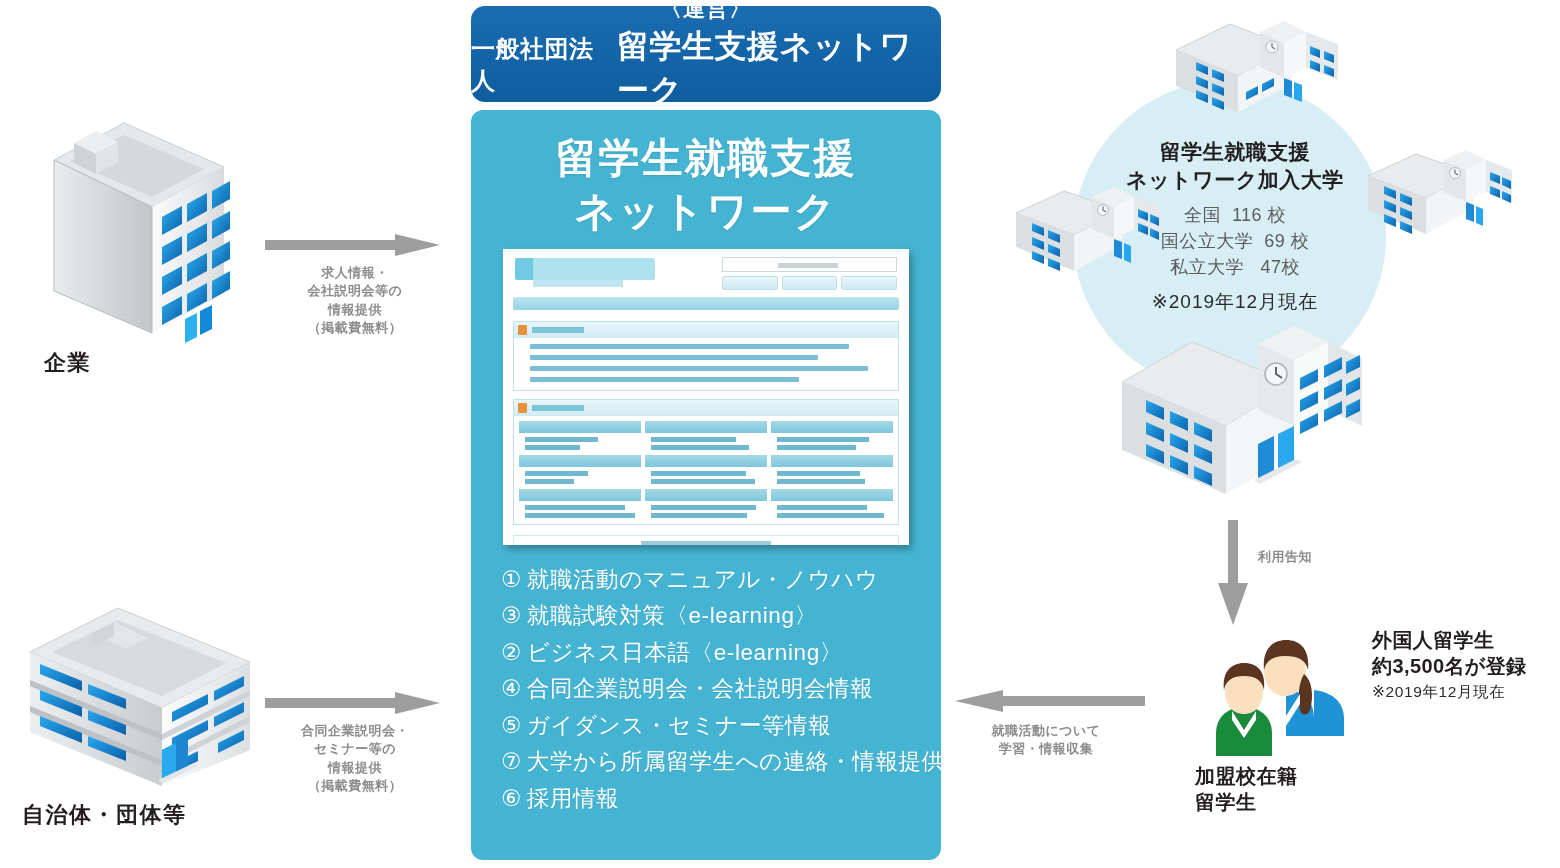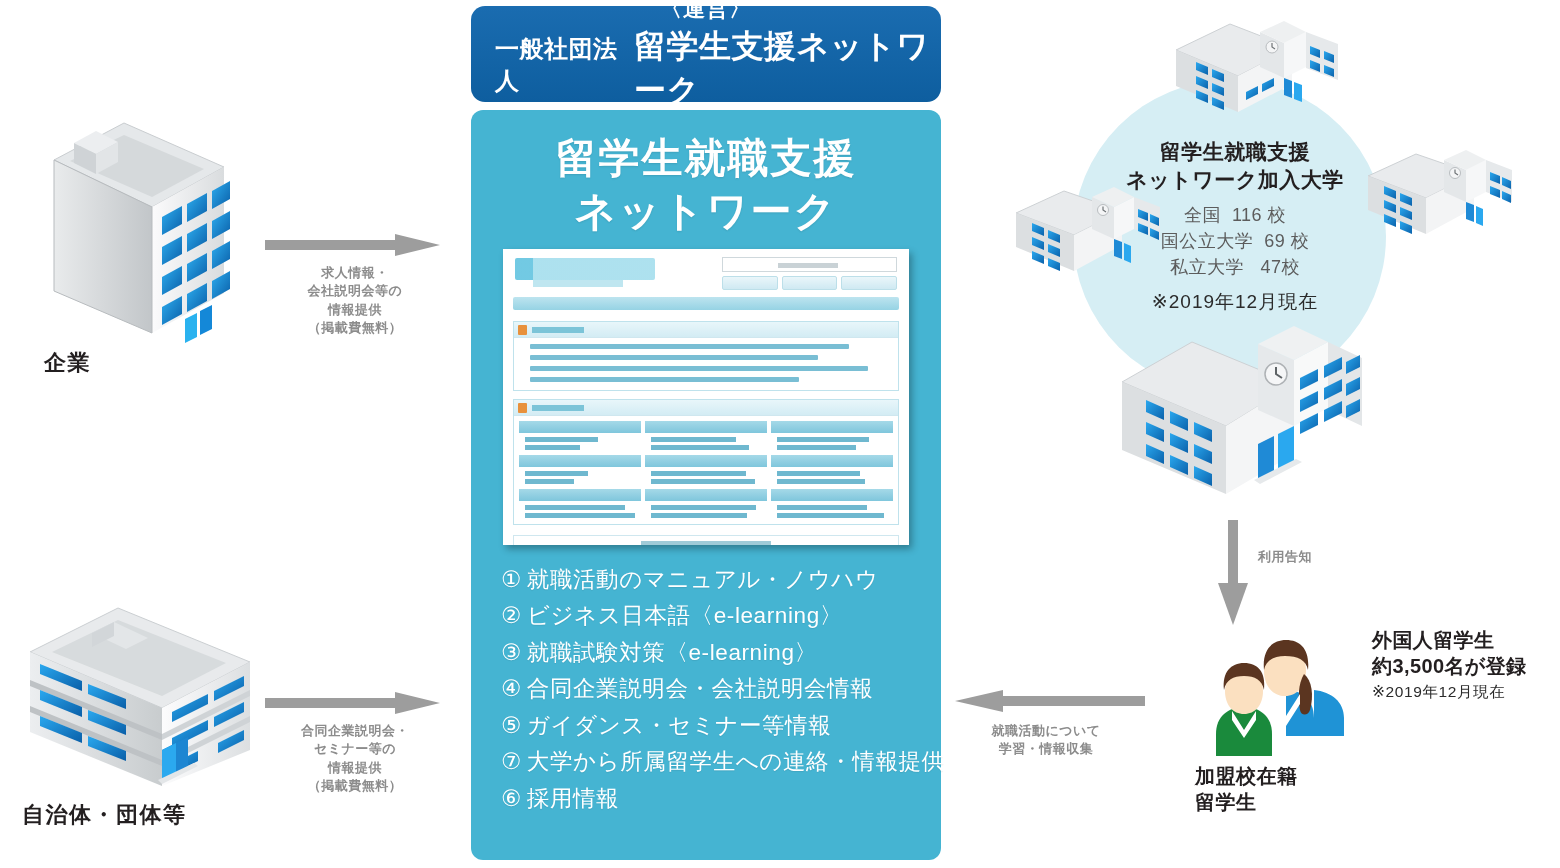--- a/index.html
+++ b/index.html
@@ -24,21 +24,21 @@
   
   #hdr-panel {
     left: 471px; top: 6px; width: 470px; height: 96px;
     background: linear-gradient(180deg,#1a6cb0 0%, #0e5e9f 100%);
     border-radius: 14px;
     display: flex; flex-direction: column; align-items: center; justify-content: center;
     color: #fff;
   }
   #hdr-kanji-small { font-size: 22px; font-weight: 700; letter-spacing: 1px; line-height:1.25;}
   #hdr-line2 { display: flex; align-items: baseline; gap: 14px; margin-top: 2px; }
-  #hdr-org-type { font-size: 24px; font-weight: 700; letter-spacing: .5px; padding-left: 24px; }
+  #hdr-org-type { font-size: 24px; font-weight: 700; letter-spacing: .5px; }
   #hdr-org-name { font-size: 32px; font-weight: 700; letter-spacing: .5px; }
 
   #main-panel {
     left: 471px; top: 110px; width: 470px; height: 750px;
     background: #45b4d2;
     border-radius: 12px;
   }
   #main-title {
     position: absolute; left: 0; right: 0; top: 22px;
     color: #ffffff; text-align: center;
@@ -207,24 +207,24 @@
       </div>
       <div class="st-foot"></div>
 
     </div>
 
     <div id="svc-list">
       <div class="svc-item">
         <span class="svc-num">①</span><span>就職活動のマニュアル・ノウハウ</span>
       </div>
       <div class="svc-item">
+        <span class="svc-num">③</span><span>就職試験対策〈e-learning〉</span>
+      </div>
+      <div class="svc-item">
         <span class="svc-num">②</span><span>ビジネス日本語〈e-learning〉</span>
-      </div>
-      <div class="svc-item">
-        <span class="svc-num">③</span><span>就職試験対策〈e-learning〉</span>
       </div>
       <div class="svc-item">
         <span class="svc-num">④</span><span>合同企業説明会・会社説明会情報</span>
       </div>
       <div class="svc-item">
         <span class="svc-num">⑤</span><span>ガイダンス・セミナー等情報</span>
       </div>
       <div class="svc-item">
         <span class="svc-num">⑦</span><span>大学から所属留学生への連絡・情報提供</span>
       </div>

